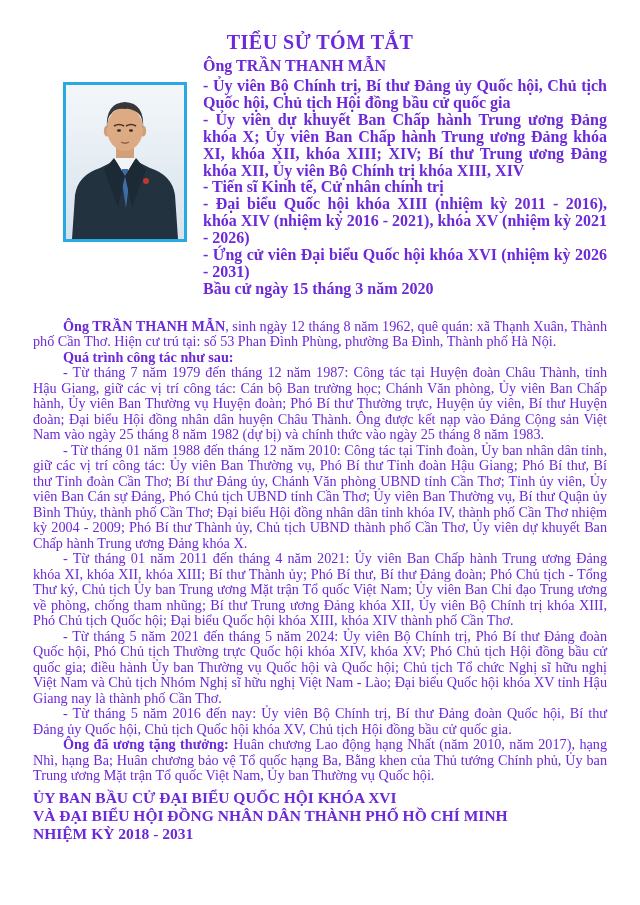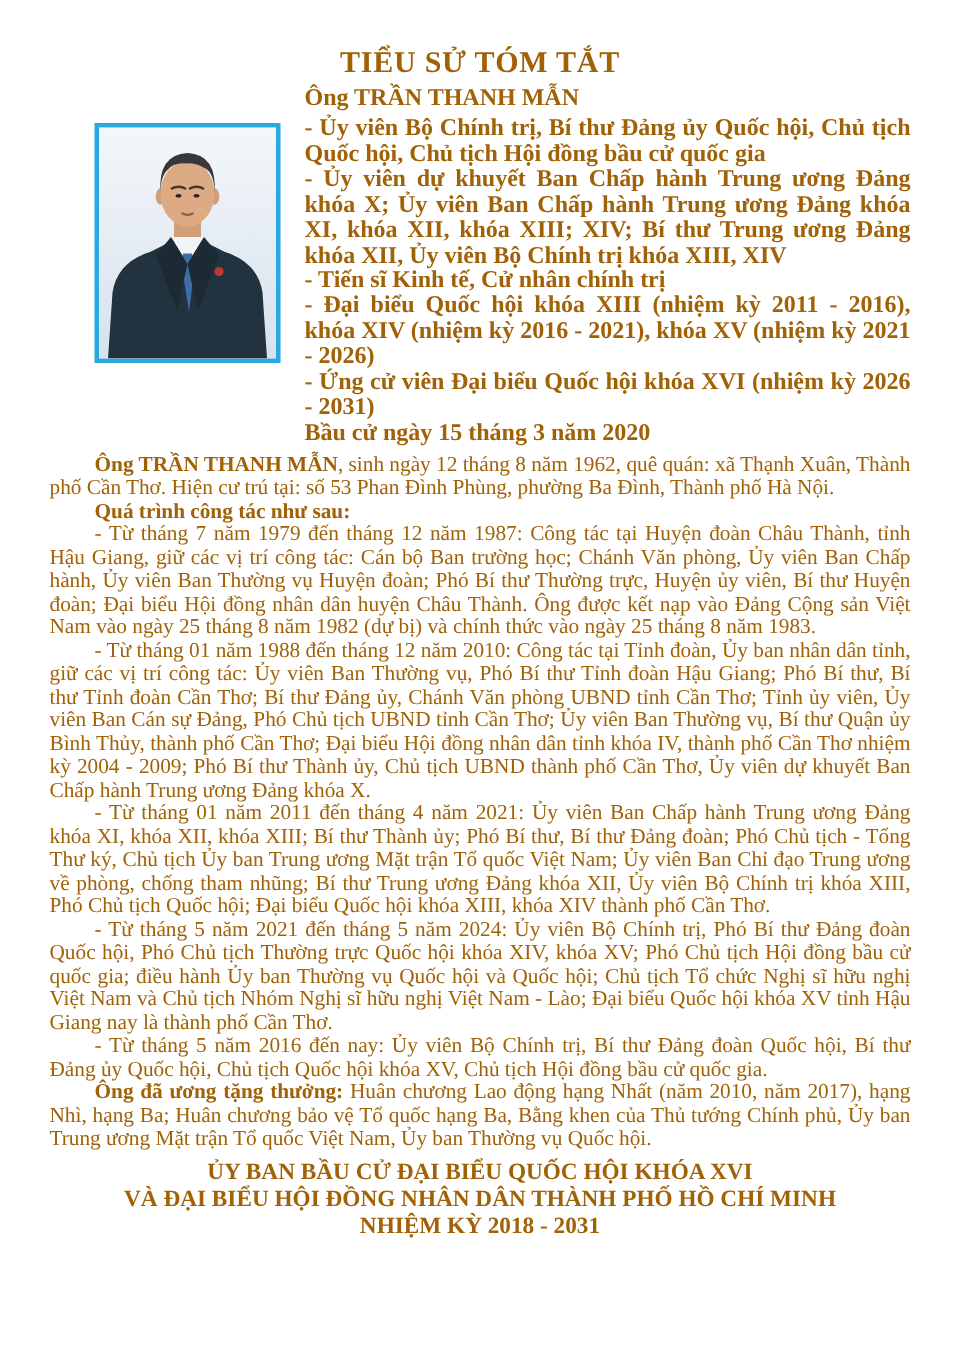--- a/index.html
+++ b/index.html
@@ -2,21 +2,21 @@
 <html><head>
 <meta charset="utf-8">
 <style>
   html,body{margin:0;padding:0;background:#ffffff;}
   .page{
     position:relative;
     width:640px;height:905px;
     box-sizing:border-box;
     padding:30px 33px 5px 33px;
     background:#ffffff;
-    color:#a16207;
+    color:#6d28d9;
     font-family:"Liberation Serif","DejaVu Serif",serif;
     overflow:hidden;
   }
   .doc-title{
     text-align:center;
     font-weight:bold;
     font-size:20px;
     line-height:24px;
     letter-spacing:.5px;
     margin:0 0 2px 0;
@@ -36,33 +36,33 @@
     line-height:20px;
     margin:0 0 2px 0;
   }
   .sum{
     margin:0;
     font-weight:bold;
     font-size:16px;
     line-height:16.9px;
     text-align:justify;
   }
-  .body-text{margin-top:5px;}
+  .body-text{margin-top:21px;}
   .para{
     margin:0;
     font-size:14.2px;
     line-height:15.5px;
     text-align:justify;
     text-indent:30px;
   }
   .lead{font-weight:bold;}
   .heading-line{font-weight:bold;text-align:left;}
   .footer{
     margin-top:5px;
-    text-align:center;
+    text-align:left;
     font-weight:bold;
     font-size:15.5px;
     line-height:18px;
   }
   .footer div{margin:0;}
 </style>
 </head>
 <body>
 
 <div class="page">

